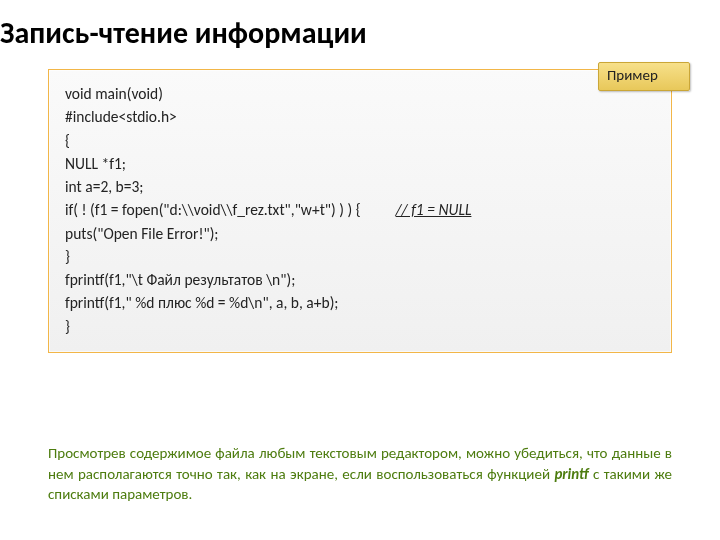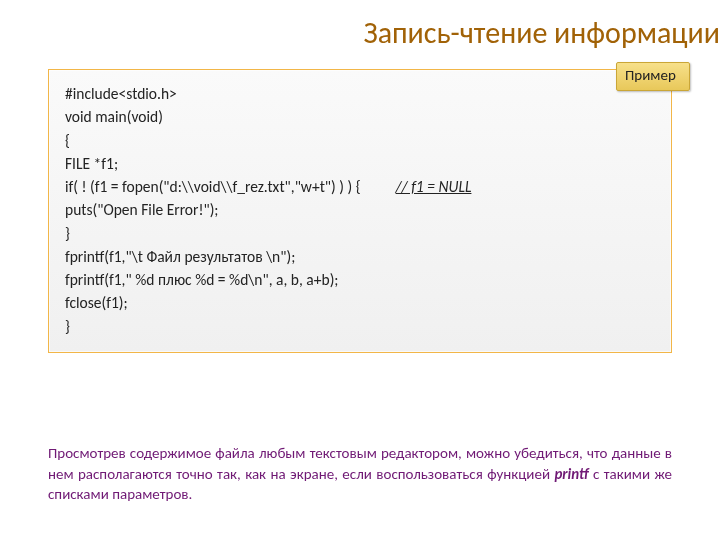--- a/index.html
+++ b/index.html
@@ -5,24 +5,24 @@
   * { box-sizing: border-box; margin: 0; padding: 0; }
   body {
     width: 720px;
     height: 540px;
     background: #ffffff;
     font-family: Calibri, Arial, sans-serif;
     position: relative;
     overflow: hidden;
   }
   .title {
-    text-align: right;
+    text-align: left;
     font-size: 30px;
-    font-weight: normal;
-    color: #a16207;
+    font-weight: bold;
+    color: #000000;
     padding-top: 14px;
     padding-bottom: 10px;
   }
   .code-box {
     margin: 8px 48px 0 48px;
     background: linear-gradient(#fafafa, #f0f0f0);
     border: 1px solid #f2b648;
     padding: 12px 16px 14px 16px;
     font-family: Calibri, Arial, sans-serif;
     font-size: 15.5px;
@@ -37,53 +37,53 @@
   .badge {
     position: absolute;
     top: 62px;
     right: 30px;
     background: linear-gradient(#f7e08a, #e8c85a);
     border: 1px solid #caa637;
     border-radius: 2px;
     padding: 4px 8px 6px 8px;
     font-size: 15px;
     color: #222;
-    width: 74px;
+    width: 92px;
     line-height: 1.1;
     box-shadow: 1px 1px 2px rgba(0,0,0,0.25);
     z-index: 5;
   }
   .note {
     position: absolute;
     left: 48px;
     right: 48px;
     bottom: 36px;
     font-size: 15px;
-    color: #701a75;
+    color: #4d7c0f;
     text-align: justify;
     line-height: 1.35;
   }
   .note .b { font-weight: bold; font-style: italic; }
 </style>
 </head>
 <body>
 
 <div class="title">Запись-чтение информации</div>
 
 <div class="badge">Пример</div>
 
 <div class="code-box">
+  <div class="line">void main(void)</div>
   <div class="line">#include&lt;stdio.h&gt;</div>
-  <div class="line">void main(void)</div>
   <div class="line">{</div>
-  <div class="line">FILE *f1;</div>
+  <div class="line">NULL *f1;</div>
+  <div class="line">int a=2, b=3;</div>
   <div class="line"><span>if( ! (f1 = fopen("d:\\void\\f_rez.txt","w+t") ) ) {          </span><span class="italic">// f1 = NULL</span></div>
   <div class="line">puts("Open File Error!");</div>
   <div class="line">}</div>
   <div class="line">fprintf(f1,"\t Файл результатов \n");</div>
   <div class="line">fprintf(f1," %d плюс %d = %d\n", a, b, a+b);</div>
-  <div class="line">fclose(f1);</div>
   <div class="line">}</div>
 </div>
 
 <div class="note">
   <span>Просмотрев содержимое файла любым текстовым редактором, можно убедиться, что данные в нем располагаются точно так, как на экране, если воспользоваться функцией </span><span class="b">printf</span><span> с такими же списками параметров.</span>
 </div>
 
 </body></html>

